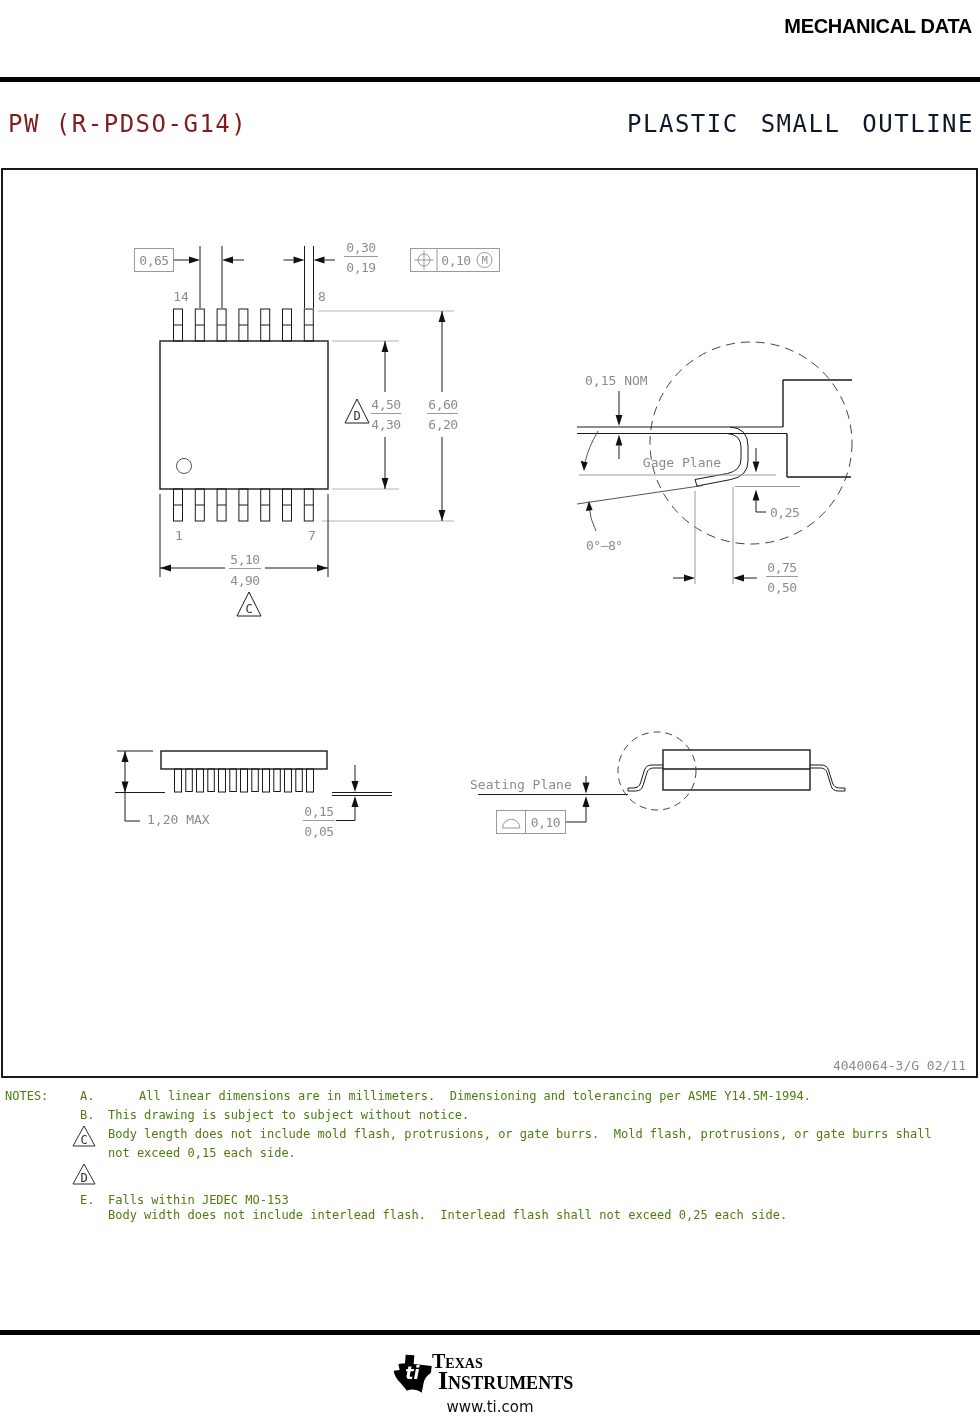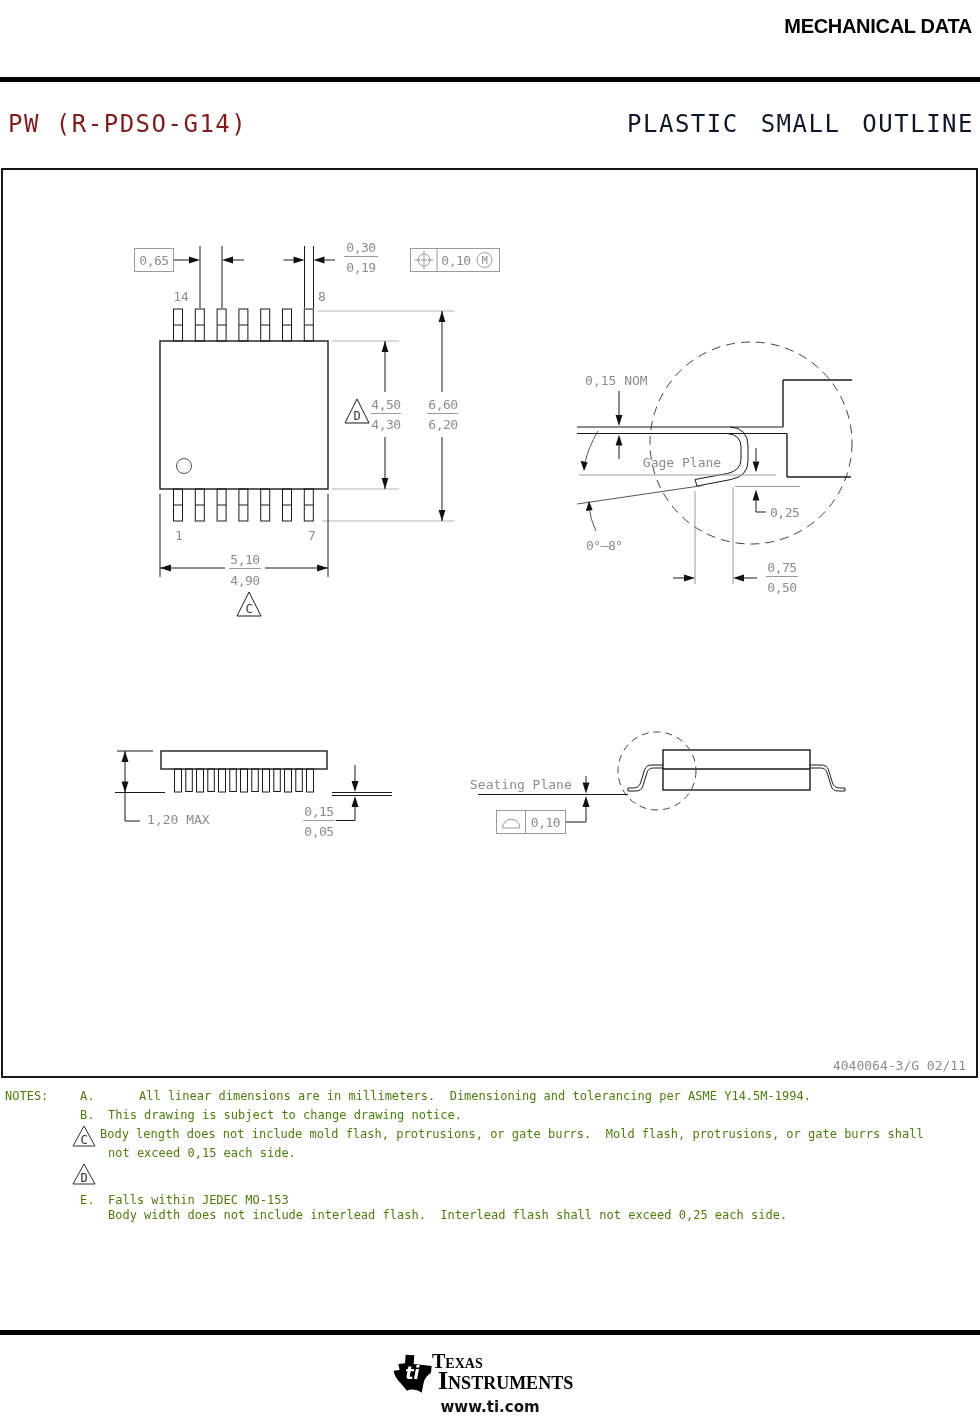--- a/index.html
+++ b/index.html
@@ -27,21 +27,21 @@
   .note-line{position:absolute;font-size:12px;color:#4d7c0f;letter-spacing:0;white-space:pre;}
   .note-tri{position:absolute;}
   
   #rule-bottom{top:1330px;left:0;width:980px;height:5px;background:#000;}
   #brand{top:1352px;left:393px;width:260px;height:50px;}
   #brand-text{position:absolute;left:39px;top:0;font-family:"Liberation Serif",serif;
       font-weight:bold;color:#000;font-variant:small-caps;line-height:19px;}
   #brand-line1{font-size:20px;}
   #brand-line2{font-size:26px;margin-left:6px;}
   #site-url{top:1398px;left:0;width:980px;text-align:center;
-      font-family:"DejaVu Sans",sans-serif;font-weight:bold;font-size:15px;color:#111;}
+      font-family:"DejaVu Sans",sans-serif;font-weight:normal;font-size:15px;color:#111;}
 </style>
 </head>
 <body>
 
 <div class="abs" id="page-title">MECHANICAL DATA</div>
 <div class="abs" id="rule-top"></div>
 <div class="abs" id="pkg-code">PW (R-PDSO-G14)</div>
 <div class="abs" id="pkg-type">PLASTIC SMALL OUTLINE</div>
 
 <svg class="abs" id="drawing-svg" width="980" height="1421" viewBox="0 0 980 1421" xmlns="http://www.w3.org/2000/svg">
@@ -313,27 +313,27 @@
 
   <text class="lbl" x="966" y="1070" text-anchor="end">4040064-3/G  02/11</text>
 </svg>
 
 <div>
   <div class="note-line" style="left:5px;  top:1089px;">NOTES:</div>
   <div class="note-line" style="left:80px; top:1089px;">A.</div>
   <div class="note-line" style="left:108px;top:1089px;margin-left:31px;">All linear dimensions are in millimeters.  Dimensioning and tolerancing per ASME Y14.5M-1994.</div>
 
   <div class="note-line" style="left:80px; top:1108px;">B.</div>
-  <div class="note-line" style="left:108px;top:1108px;">This drawing is subject to change drawing notice.</div>
+  <div class="note-line" style="left:108px;top:1108px;">This drawing is subject to subject without notice.</div>
 
   <svg class="note-tri" style="left:70px;top:1124px;" width="28" height="24" viewBox="0 0 28 24">
     <polygon points="14,2 3,22 25,22" fill="none" stroke="#2d2d2d" stroke-width="1"></polygon>
     <text x="14" y="20" text-anchor="middle" style="font:12px 'DejaVu Sans Mono',monospace;fill:#2d2d2d;">C</text>
   </svg>
-  <div class="note-line" style="left:100px;top:1127px;">Body length does not include mold flash, protrusions, or gate burrs.  Mold flash, protrusions, or gate burrs shall</div>
+  <div class="note-line" style="left:108px;top:1127px;">Body length does not include mold flash, protrusions, or gate burrs.  Mold flash, protrusions, or gate burrs shall</div>
   <div class="note-line" style="left:108px;top:1146px;">not exceed 0,15 each side.</div>
 
   <svg class="note-tri" style="left:70px;top:1162px;" width="28" height="24" viewBox="0 0 28 24">
     <polygon points="14,2 3,22 25,22" fill="none" stroke="#2d2d2d" stroke-width="1"></polygon>
     <text x="14" y="20" text-anchor="middle" style="font:12px 'DejaVu Sans Mono',monospace;fill:#2d2d2d;">D</text>
   </svg>
   <div class="note-line" style="left:108px;top:1208px;">Body width does not include interlead flash.  Interlead flash shall not exceed 0,25 each side.</div>
 
   <div class="note-line" style="left:80px; top:1193px;">E.</div>
   <div class="note-line" style="left:108px;top:1193px;">Falls within JEDEC MO-153</div>

